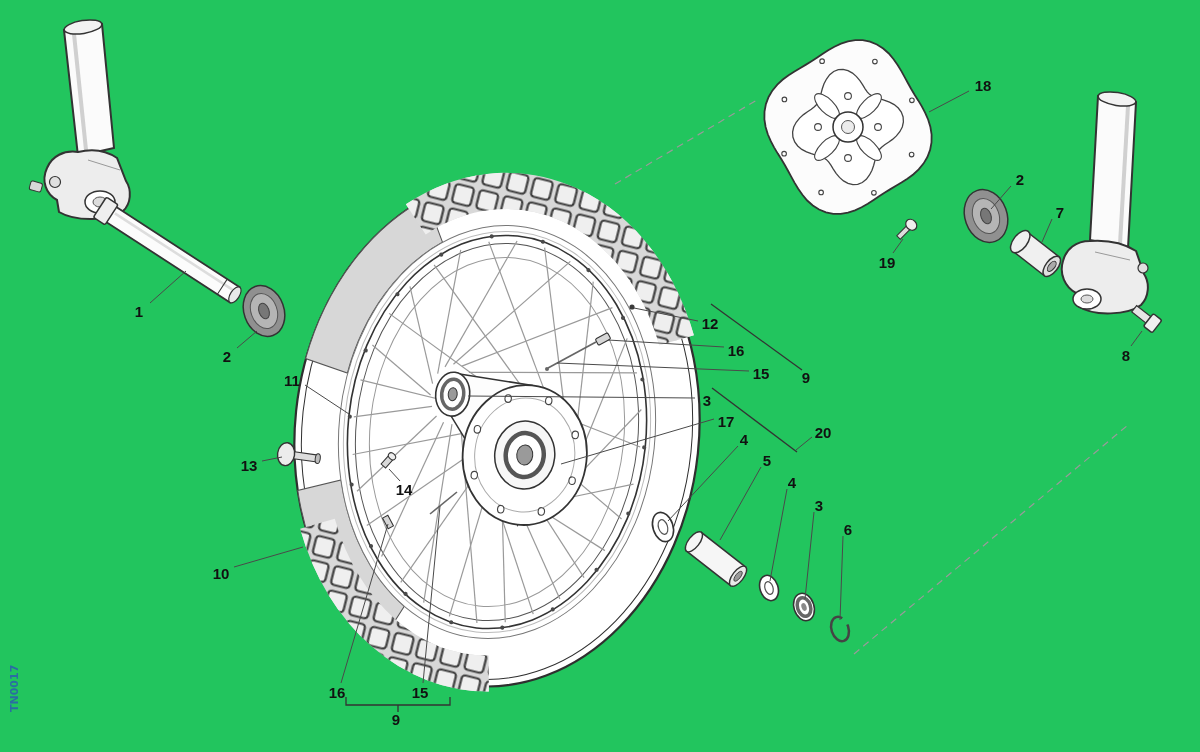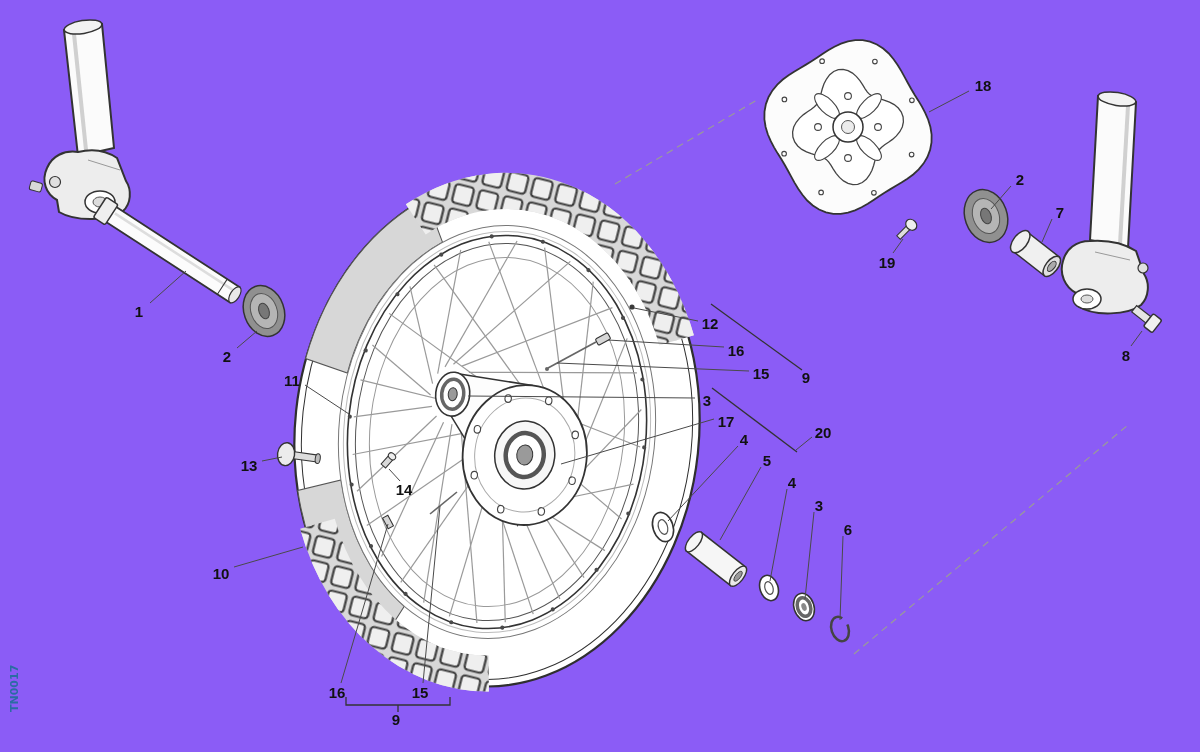--- a/index.html
+++ b/index.html
@@ -1,16 +1,16 @@
 <!DOCTYPE html>
 <html style="--label-color: #111111; --code-color: #2b6ca3; --leader-color: #4a4a4a;"><head>
 <meta charset="utf-8">
 <style>
   html,body{margin:0;padding:0;background:#fff;}
-  .stage{position:relative;width:1200px;height:752px;background:#8b5cf6;overflow:hidden;
+  .stage{position:relative;width:1200px;height:752px;background:#22c55e;overflow:hidden;
          font-family:"Liberation Sans",sans-serif;}
   svg{display:block;}
   .outline{fill:none;stroke:#2f2f2f;}
   .dash{stroke:#9a9a9a;stroke-width:1.2;stroke-dasharray:7 5;fill:none;}
   .groupline{stroke:#333;stroke-width:1.3;fill:none;}
   .leader{stroke:var(--leader-color,#4a4a4a);stroke-width:1;}
   .callout{font:700 15px "Liberation Sans",sans-serif;fill:var(--label-color,#111);
            text-anchor:middle;dominant-baseline:central;}
   .code{font:600 11px "DejaVu Sans",sans-serif;fill:var(--code-color,#2b6ca3);}
   .spoke{stroke:#9a9a9a;stroke-width:1.2;}

